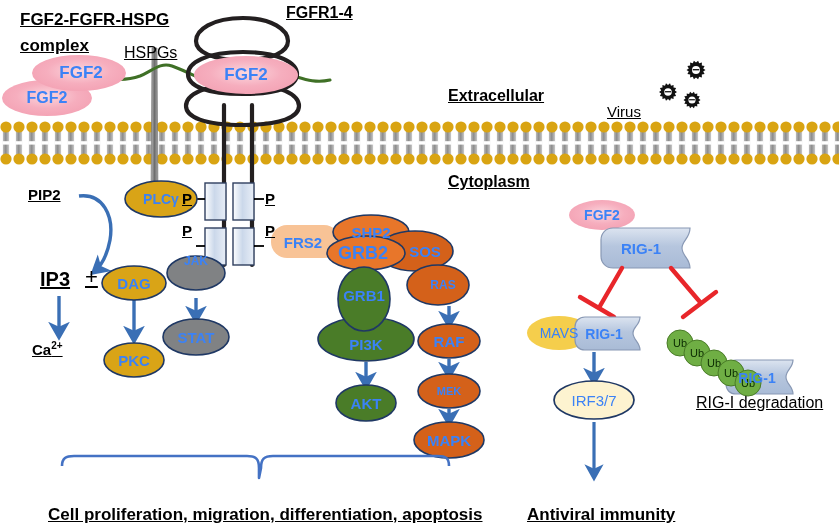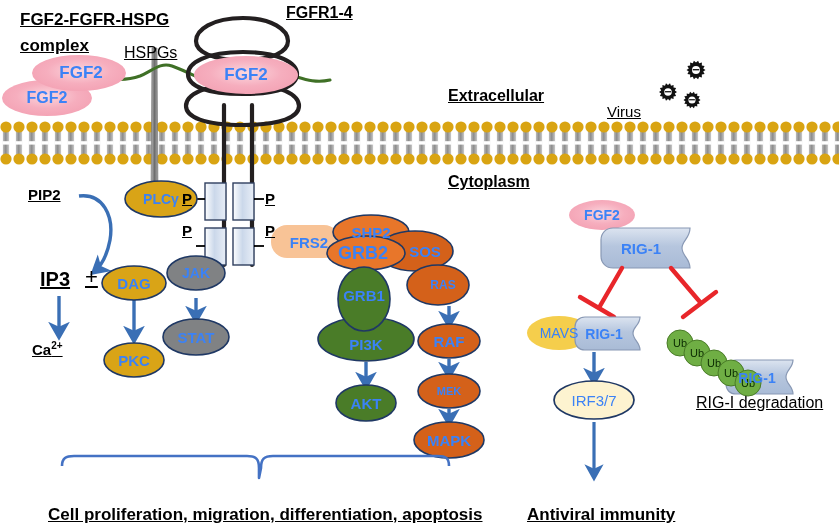--- a/index.html
+++ b/index.html
@@ -480,29 +480,29 @@
   <div class="lbl bold" style="left:28px;top:186px;font-size:15px;">PIP2</div>
   <div class="lbl bold" style="left:40px;top:268px;font-size:20px;">IP3</div>
   <div class="lbl" style="left:85px;top:264px;font-size:22px;">+</div>
   <div class="lbl bold" style="left:32px;top:340px;font-size:15px;">
     <span>Ca</span><sup style="font-size:10px;">2+</sup>
   </div>
 
   <div class="nodetext" style="left:161px;top:199px;font-size:14px;">PLCγ</div>
   <div class="nodetext" style="left:134px;top:283px;font-size:15px;">DAG</div>
   <div class="nodetext" style="left:134px;top:360px;font-size:15px;">PKC</div>
-  <div class="nodetext" style="left:196px;top:273px;font-size:14px;text-align:center;">JAK</div>
+  <div class="nodetext" style="left:196px;top:261px;font-size:12px;text-align:center;">JAK</div>
   <div class="nodetext" style="left:196px;top:337px;font-size:15px;">STAT</div>
 
   <div class="lbl bold" style="left:182px;top:190px;font-size:15px;">P</div>
   <div class="lbl bold" style="left:265px;top:190px;font-size:15px;">P</div>
   <div class="lbl bold" style="left:182px;top:222px;font-size:15px;">P</div>
   <div class="lbl bold" style="left:265px;top:222px;font-size:15px;">P</div>
 
-  <div class="nodetext" style="left:303px;top:242px;font-size:15px;margin-left:6px;">FRS2</div>
+  <div class="nodetext" style="left:303px;top:242px;font-size:15px;">FRS2</div>
   <div class="nodetext" style="left:371px;top:232px;font-size:15px;">SHP2</div>
   <div class="nodetext" style="left:363px;top:253px;font-size:18px;">GRB2</div>
   <div class="nodetext" style="left:425px;top:251px;font-size:15px;">SOS</div>
   <div class="nodetext" style="left:443px;top:285px;font-size:12px;">RAS</div>
   <div class="nodetext" style="left:449px;top:341px;font-size:15px;">RAF</div>
   <div class="nodetext" style="left:449px;top:391px;font-size:11px;">MEK</div>
   <div class="nodetext" style="left:449px;top:440px;font-size:15px;">MAPK</div>
   <div class="nodetext" style="left:364px;top:295px;font-size:15px;">GRB1</div>
   <div class="nodetext" style="left:366px;top:344px;font-size:15px;">PI3K</div>
   <div class="nodetext" style="left:366px;top:403px;font-size:15px;">AKT</div>

